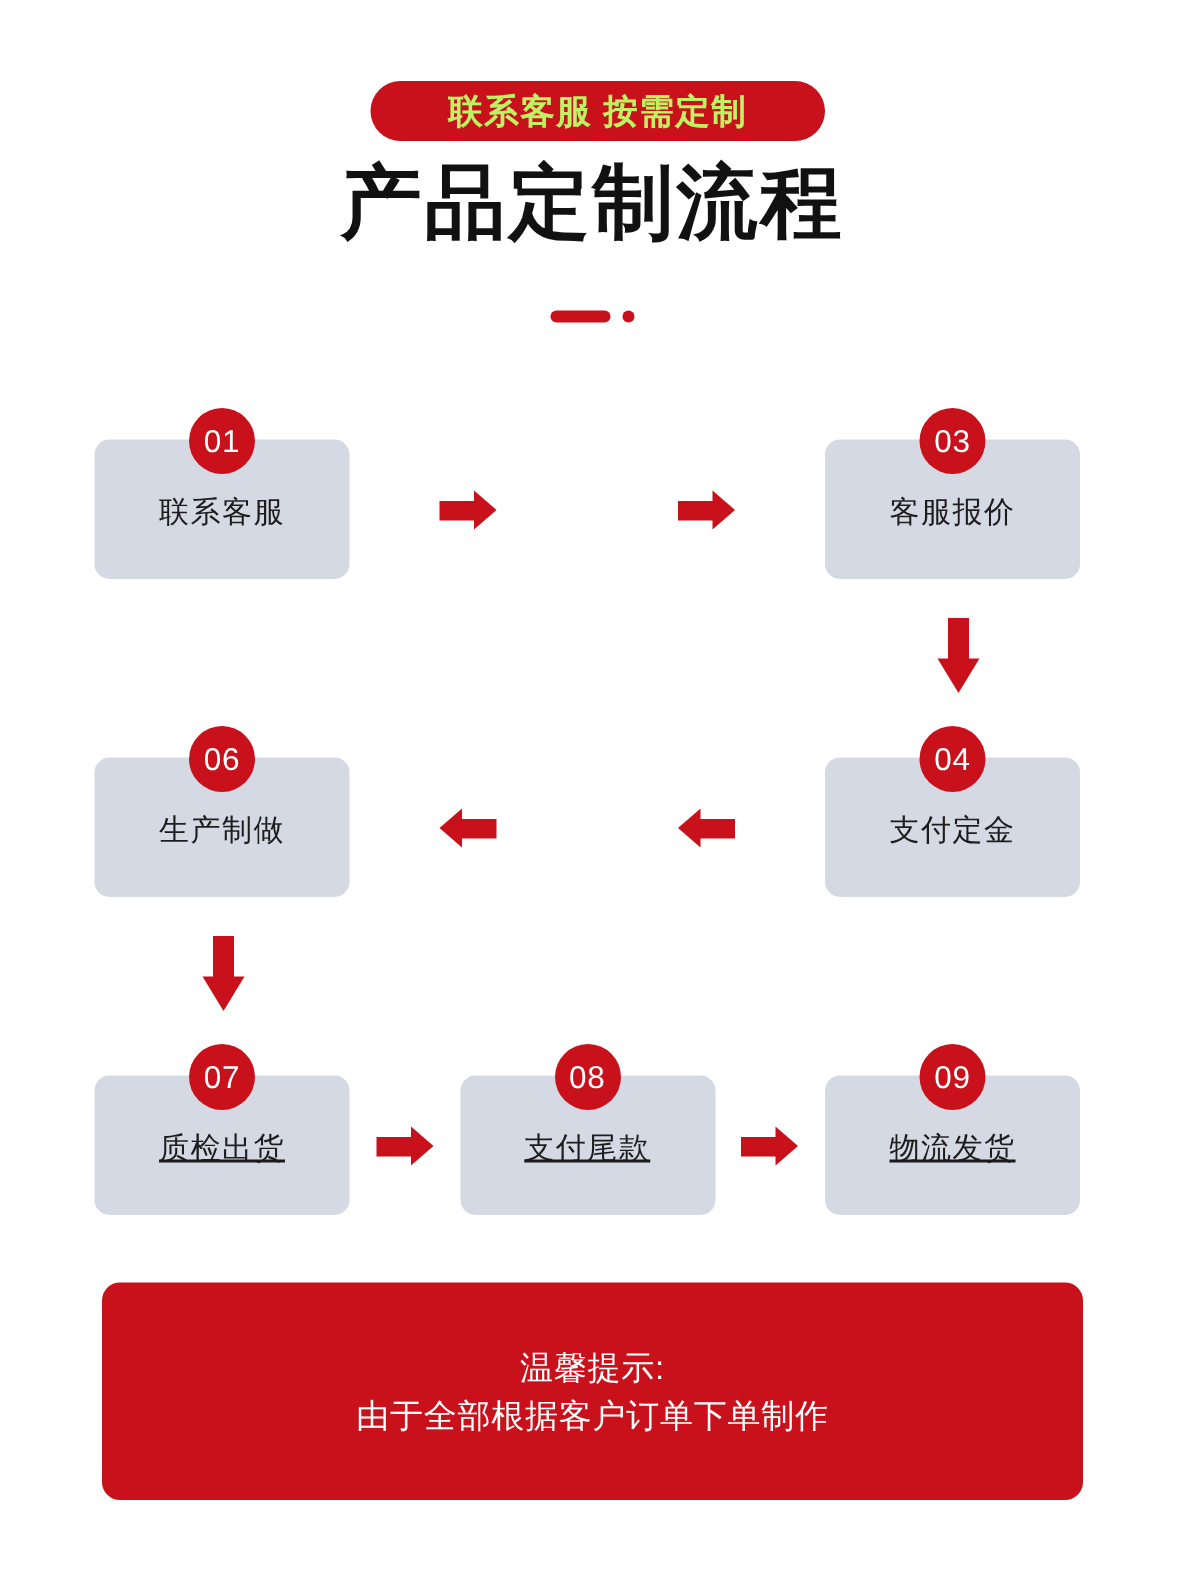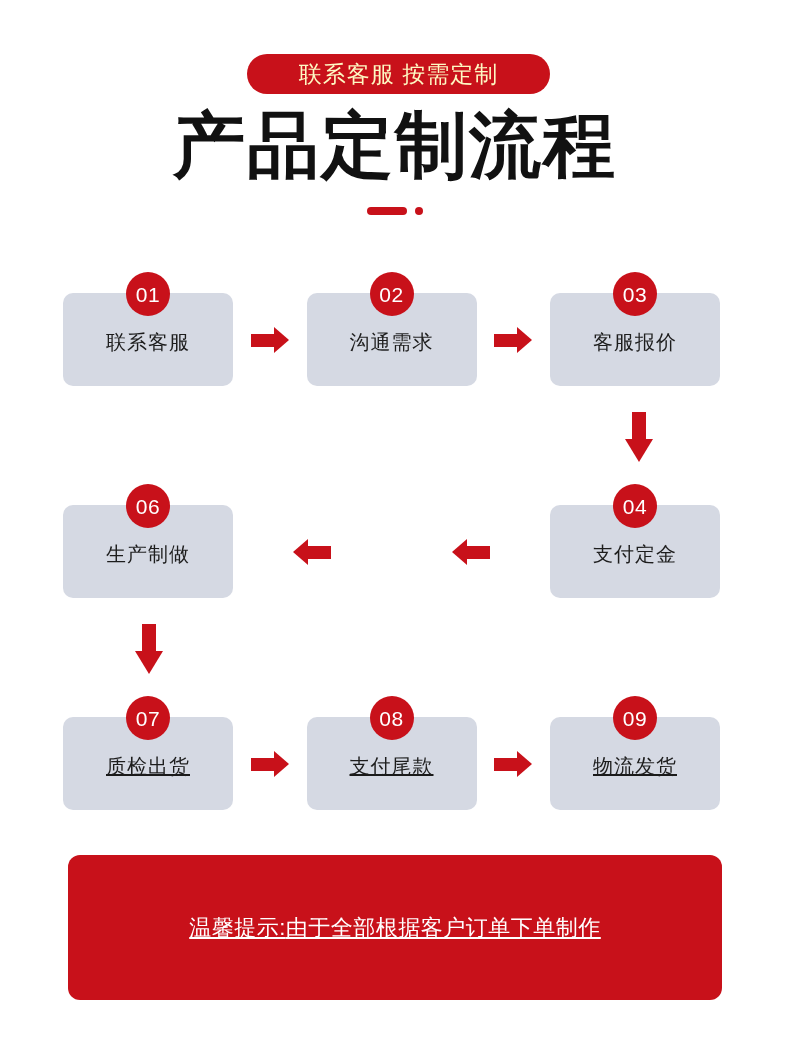--- a/index.html
+++ b/index.html
@@ -23,34 +23,34 @@
     top: 54px;
     width: 303px;
     height: 40px;
     border-radius: 20px;
     background: #c8111a;
     display: flex;
     align-items: center;
     justify-content: center;
   }
   .header-pill span {
-    color: #fef9c3;
+    color: #bef264;
     font-size: 23px;
-    font-weight: normal;
+    font-weight: bold;
     letter-spacing: 1px;
     line-height: 1;
   }
 
   .page-title {
     position: absolute;
     left: 0;
     top: 104px;
     width: 790px;
     text-align: center;
-    font-size: 72px;
+    font-size: 54px;
     font-weight: bold;
     letter-spacing: 2px;
     color: #111111;
     line-height: 1.15;
   }
 
   .title-divider {
     position: absolute;
     left: 0;
     top: 206px;
@@ -190,25 +190,24 @@
   
   .notice {
     position: absolute;
     left: 68px;
     top: 855px;
     width: 654px;
     height: 145px;
     border-radius: 12px;
     background: #c8111a;
     display: flex;
-    flex-direction: row;
+    flex-direction: column;
     align-items: center;
     justify-content: center;
     color: #ffffff;
-    text-decoration: underline;
   }
   .notice .line {
     font-size: 22px;
     line-height: 1.42;
     letter-spacing: 0.5px;
     white-space: nowrap;
   }
 </style>
 </head>
 <body>
@@ -228,24 +227,20 @@
   <div class="step-card">
     <div class="badge">01</div>
     <div class="label">联系客服</div>
   </div>
   <div class="gap">
     <div class="arrow-h right">
       <span class="shaft"></span>
       <span class="head"></span>
     </div>
   </div>
-  <div class="step-card">
-    <div class="badge">02</div>
-    <div class="label">沟通需求</div>
-  </div>
   <div class="gap">
     <div class="arrow-h right">
       <span class="shaft"></span>
       <span class="head"></span>
     </div>
   </div>
   <div class="step-card">
     <div class="badge">03</div>
     <div class="label">客服报价</div>
   </div>

